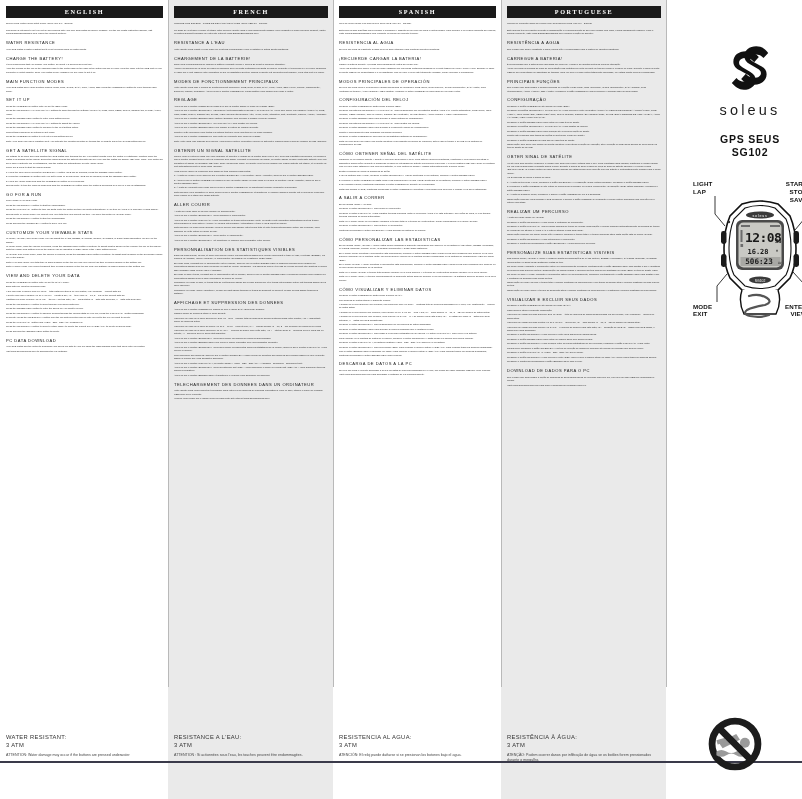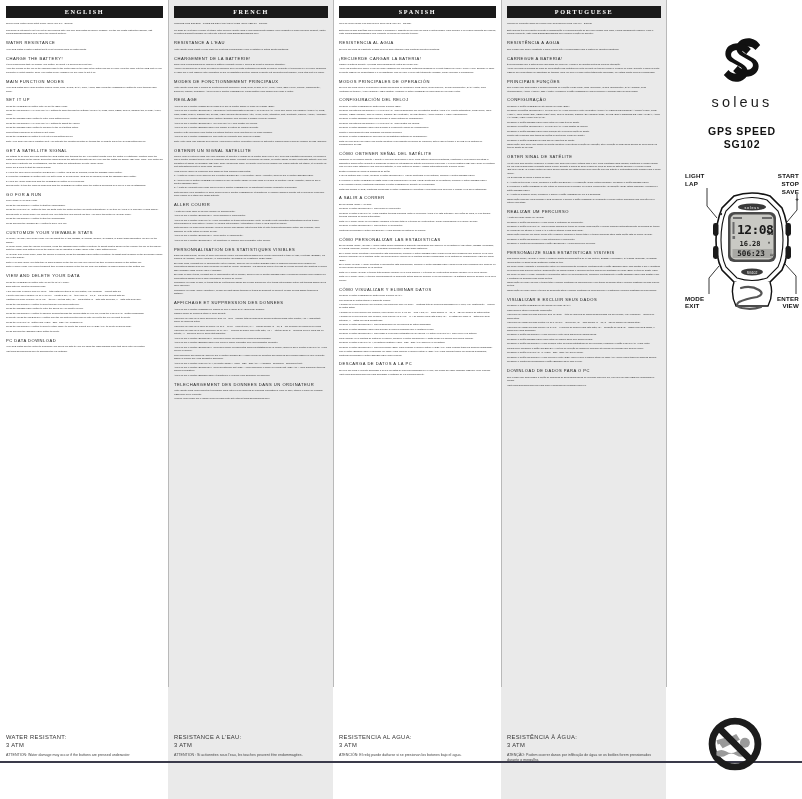--- a/index.html
+++ b/index.html
@@ -27,21 +27,21 @@
     position: relative;
     height: 799px;
     padding: 6px 5px 0 6px;
     background: #ffffff;
   }
   .panel.shaded { background: #eaeaea; }
   .panel.c-en { width: 168px; }
   .panel.c-fr { width: 165px; }
   .panel.c-es { width: 168px; }
   .panel.c-pt { width: 165px; }
-  .panel.c-center { width: 136px; padding: 8px; }
+  .panel.c-center { width: 136px; padding: 16px; }
 
   .vdiv {
     position: absolute;
     top: 0; bottom: 0;
     width: 1px;
     background: #b9b9b9;
   }
 
   
   .lang-banner {
@@ -530,21 +530,21 @@
 
         <div class="logo-wrap">
           <svg width="52" height="52" viewBox="0 0 100 100" aria-hidden="true">
             <path fill="#111" d="M62 8c-13 0-23 8-23 19 0 7 4 12 11 16l14 8c5 3 7 5 7 9 0 5-5 9-13 9-7 0-12-3-16-8l-9 10c6 7 15 11 25 11 14 0 24-8 24-20 0-8-5-13-13-17l-13-7c-4-2-6-4-6-7 0-4 4-7 11-7 6 0 11 2 15 7l9-10C79 12 71 8 62 8z"></path>
             <path fill="#111" d="M38 92c13 0 23-8 23-19 0-7-4-12-11-16l-14-8c-5-3-7-5-7-9 0-5 5-9 13-9 7 0 12 3 16 8l9-10C61 22 52 18 42 18c-14 0-24 8-24 20 0 8 5 13 13 17l13 7c4 2 6 4 6 7 0 4-4 7-11 7-6 0-11-2-15-7l-9 10c6 7 14 13 23 13z"></path>
           </svg>
         </div>
 
         <div class="brand-name">soleus</div>
 
-        <div class="product-line1">GPS SPEED</div>
+        <div class="product-line1">GPS SEUS</div>
         <div class="product-line2">SG102</div>
 
         <div class="watch-area">
 
           <div class="btn-label lbl-light">
             <div>LIGHT</div>
             <div>LAP</div>
           </div>
 
           <div class="btn-label lbl-start">

